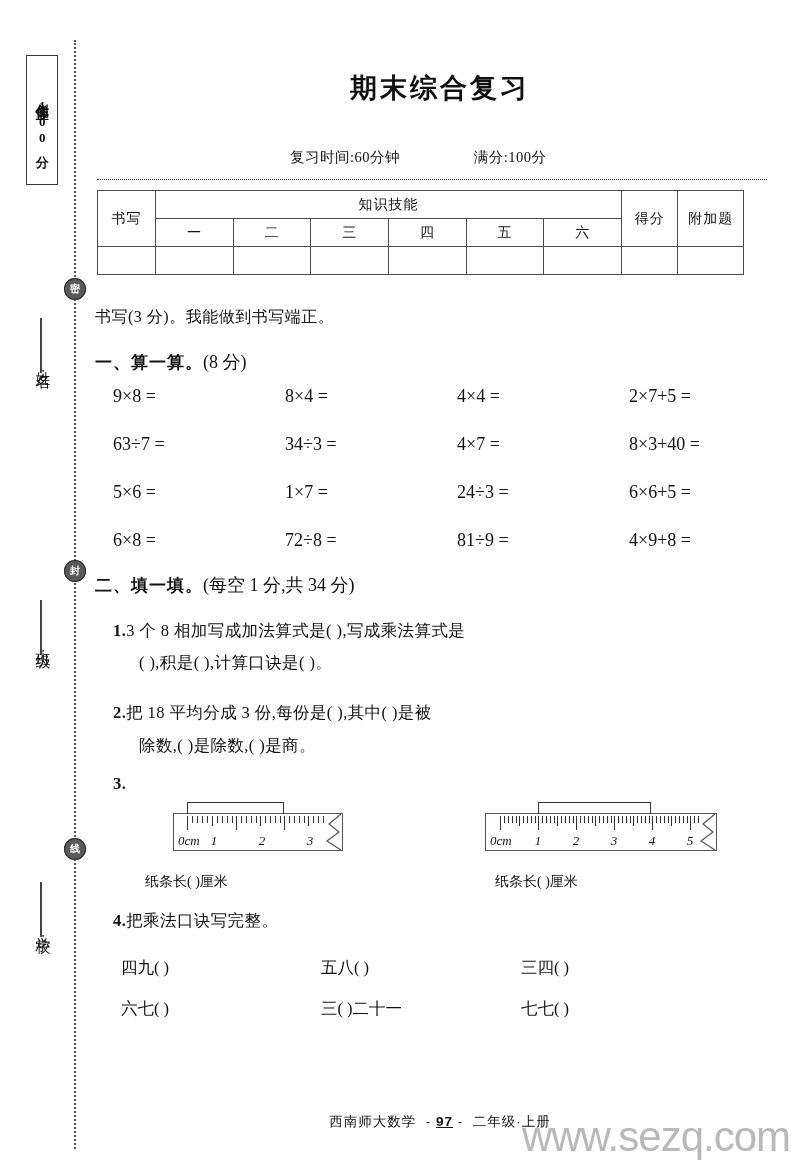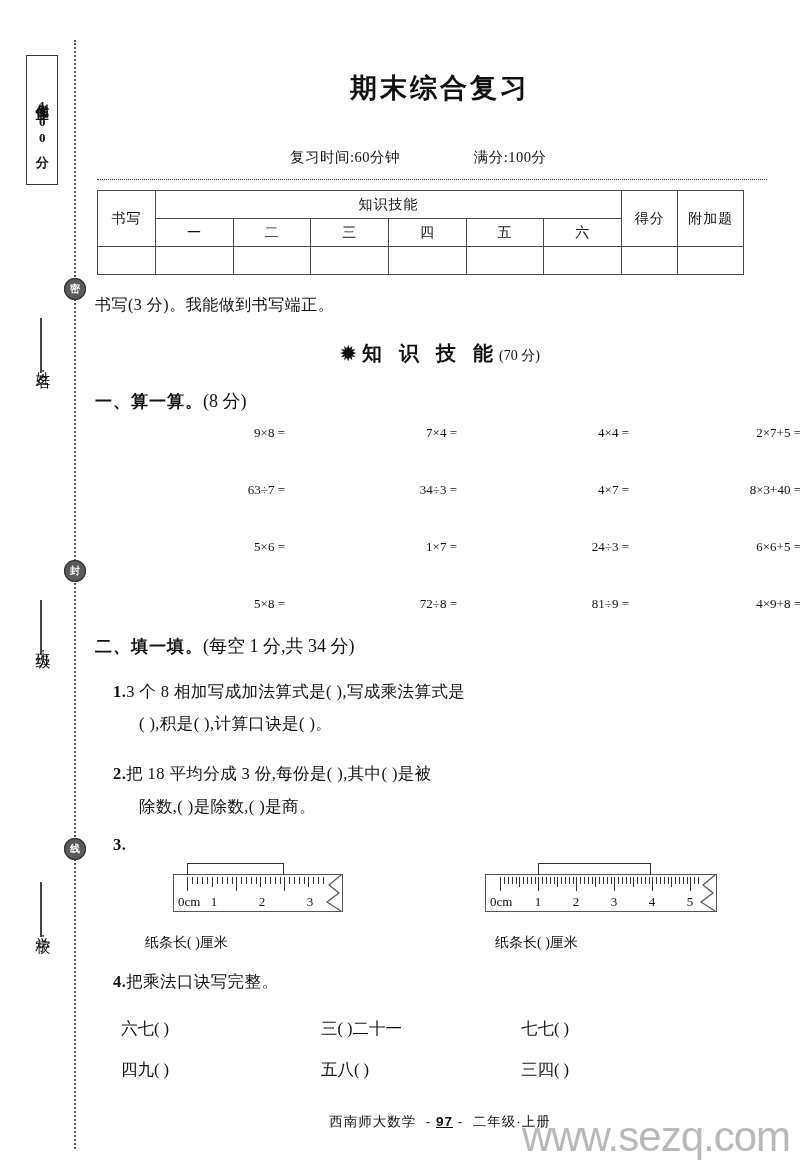--- a/index.html
+++ b/index.html
@@ -88,56 +88,55 @@
   table.score td{
     border:1px solid #4a4a4a;
     text-align:center; vertical-align:middle;
     letter-spacing:1px;
     height:25px;
   }
   td.tall{ height:52px; }
   td.blankrow{ height:34px; }
 
   .writing-line{
-    margin-top:20px; font-size:16px; letter-spacing:0.5px;
+    margin-top:32px; font-size:16px; letter-spacing:0.5px;
   }
 
   .section-head{
     margin-top:24px; text-align:center;
     font-size:20px; font-weight:bold; letter-spacing:6px;
   }
   .section-head .star{ font-size:19px; margin-right:6px; letter-spacing:0;}
   .section-head .pts{ font-size:14px; font-weight:normal; letter-spacing:0;}
 
   .q-head{
     margin-top:22px; font-size:17px; font-weight:bold; letter-spacing:1px;
   }
   .q-head .small{ font-size:18px; font-weight:normal; letter-spacing:0;margin-top:44px;}
 
   .calc-grid{
     margin-top:12px; margin-left:18px;
     display:grid; grid-template-columns:172px 172px 172px 172px;
-    row-gap:41px;
-    font-size:13px;
-    text-align:right;
+    row-gap:27px;
+    font-size:18px;
   }
   .calc-grid div{ white-space:nowrap; }
 
   .fill-item{
     margin-top:18px; font-size:16.5px; line-height:1.95;
     padding-left:18px; letter-spacing:0.4px;
   }
   .fill-item .num{ font-weight:bold; }
   .indent{ padding-left:26px; display:block; }
 
   
   .ruler-row{
     margin-top:14px; position:relative; height:66px;
   }
-  .ruler-wrap{ position:absolute; }
+  .ruler-wrap{ position:absolute;font-style:italic; }
   .rw1{ left:78px; top:6px; }
   .rw2{ left:390px; top:6px; }
   .ruler-body{
     position:relative;
     border:1.2px solid #555;
     background:#fff;
     height:38px;
     box-sizing:border-box;
   }
   .tick{ position:absolute; top:2px; width:1px; background:#333; }
@@ -245,42 +244,39 @@
       <td class="blankrow"></td>
       <td class="blankrow"></td>
       <td class="blankrow"></td>
       <td class="blankrow"></td>
     </tr>
   </tbody>
     </table>
 
   <div class="writing-line">书写(3 分)。我能做到书写端正。</div>
 
-  <div class="section-head">
-    <span class="star">✹</span><span>知 识 技 能</span><span class="pts">(70 分)</span>
-  </div>
 
   <div class="q-head">
     <span>一、算一算。</span><span class="small">(8 分)</span>
   </div>
 
   <div class="calc-grid">
     <div>9×8 =</div>
-    <div>7×4 =</div>
+    <div>8×4 =</div>
     <div>4×4 =</div>
     <div>2×7+5 =</div>
     <div>63÷7 =</div>
     <div>34÷3 =</div>
     <div>4×7 =</div>
     <div>8×3+40 =</div>
     <div>5×6 =</div>
     <div>1×7 =</div>
     <div>24÷3 =</div>
     <div>6×6+5 =</div>
-    <div>5×8 =</div>
+    <div>6×8 =</div>
     <div>72÷8 =</div>
     <div>81÷9 =</div>
     <div>4×9+8 =</div>
   </div>
 
   <div class="q-head">
     <span>二、填一填。</span><span class="small">(每空 1 分,共 34 分)</span>
   </div>
 
   <div class="fill-item">
@@ -414,29 +410,29 @@
     <span class="sl1">纸条长(          )厘米</span>
     <span class="sl2">纸条长(          )厘米</span>
   </div>
 
   <div class="fill-item" style="margin-top:6px;line-height:1.4">
     <span class="num">4.</span><span>把乘法口诀写完整。</span>
   </div>
 
   <div class="kv-grid">
     <div class="row">
+      <span class="c c1">四九(             )</span>
+      <span class="c c2">五八(           )</span>
+      <span class="c c3">三四(              )</span>
+    </div>
+    <div class="row">
       <span class="c c1">六七(             )</span>
       <span class="c c2">三(          )二十一</span>
       <span class="c c3">七七(              )</span>
     </div>
-    <div class="row">
-      <span class="c c1">四九(             )</span>
-      <span class="c c2">五八(           )</span>
-      <span class="c c3">三四(              )</span>
-    </div>
   </div>
 
   <div class="footer">
     <span>西南师大数学</span>&nbsp;&nbsp;<span>-</span>&nbsp;<span class="pg">97</span>&nbsp;<span>-</span>&nbsp;&nbsp;<span>二年级·上册</span>
   </div>
 </div>
 
 <div class="watermark">www.sezq.com</div>
 
 </body></html>

